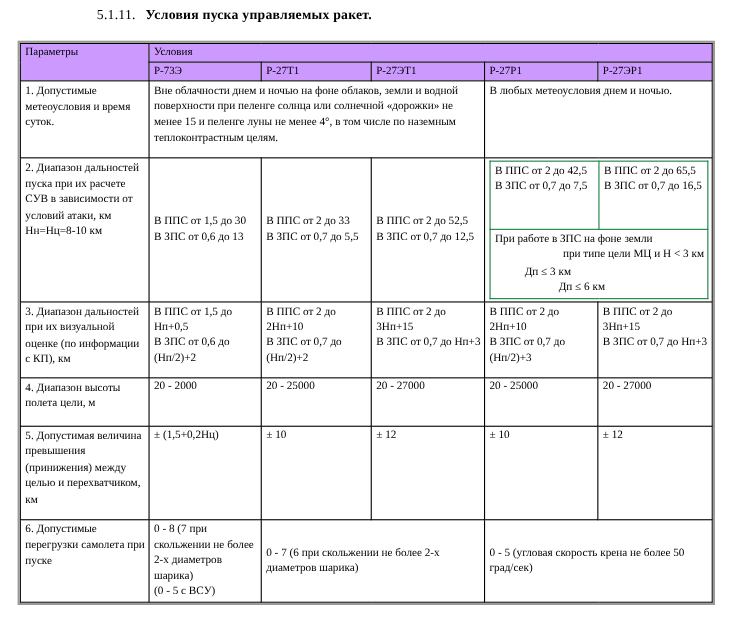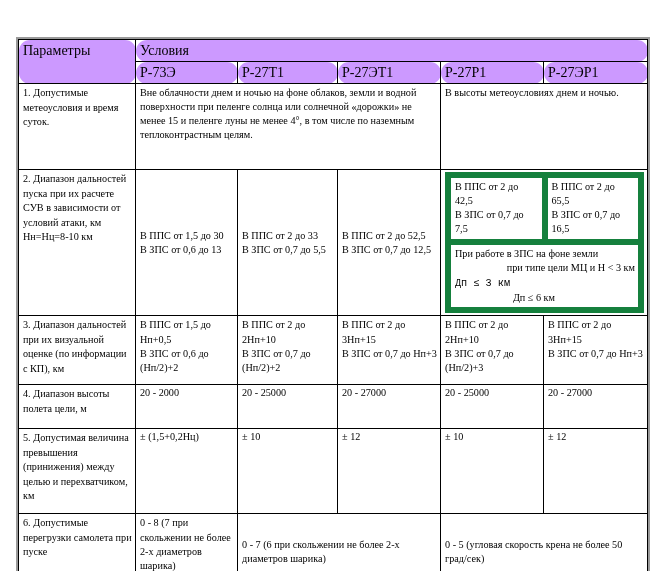--- a/index.html
+++ b/index.html
@@ -59,23 +59,22 @@
   
   table.main {
     outline: 2px solid #9a9a9a;
     outline-offset: 0px;
   }
 
   th.hdr {
     background: #cc99ff;
     text-align: center;
     vertical-align: middle;
-    font-size: 14px;
+    font-size: 10px;
     padding: 3px 2px;
-    border-radius: 11px;
   }
   th.hdr-param {
     background: #cc99ff;
   }
 
   td.param {
     font-size: 10.2px;
     line-height: 1.42;
     padding-top: 3px;
   }
@@ -98,53 +97,56 @@
     line-height: 1.35;
   }
   .note-line2 {
     display: block;
     text-align: right;
   }
   .dp-row {
     display: block;
     margin-top: 1px;
   }
-  .dp-a { display: inline-block; width: 96px; text-align: left; font-family: Liberation Mono, monospace; }
+  .dp-a { display: inline-block; width: 96px; text-align: center; }
   .dp-b { display: inline-block; width: 100px; text-align: right; }
 
   .wrap-pre {
     white-space: pre-line;
   }
   .mcell {
     vertical-align: middle;
   }
   
   table.sub {
     width: 100%;
     height: 100%;
     border-collapse: collapse;
     table-layout: fixed;
   }
   table.sub td {
-    border: 6px solid #15803d;
+    border: 1px solid #15803d;
     padding: 2px 3px 2px 4px;
     vertical-align: top;
     font-size: 10.2px;
     line-height: 1.38;
   }
   td.nopad {
     padding: 0;
     border: 1px solid #000000;
   }
 </style>
 </head>
 <body>
 
 <div id="page">
 
+  <div class="doc-title">
+    <span class="num">5.1.11.</span><span class="txt">Условия пуска управляемых ракет.</span>
+  </div>
 
   <table class="main">
     <colgroup>
       <col style="width:117px">
       <col style="width:102px">
       <col style="width:100px">
       <col style="width:103px">
       <col style="width:103px">
       <col style="width:104px">
     </colgroup>
@@ -156,24 +158,24 @@
       <tr>
         <th class="hdr">Р-73Э</th>
         <th class="hdr">Р-27Т1</th>
         <th class="hdr">Р-27ЭТ1</th>
         <th class="hdr">Р-27Р1</th>
         <th class="hdr">Р-27ЭР1</th>
       </tr>
     </thead>
     <tbody>
 
-      <tr style="height:86px">
+      <tr style="height:70px">
         <td class="param">1. Допустимые метеоусловия и время суток.</td>
         <td class="val wrap-pre" colspan="3">Вне облачности днем и ночью на фоне облаков, земли и водной поверхности при пеленге солнца или солнечной «дорожки» не менее 15 и пеленге луны не менее      4°, в том числе по наземным теплоконтрастным целям.</td>
-        <td class="val wrap-pre mcell" colspan="2">В высоты метеоусловиях днем и ночью.</td>
+        <td class="val wrap-pre mcell" colspan="2">В любых метеоусловия днем и ночью.</td>
       </tr>
 
       <tr style="height:104px">
         <td class="param">2. Диапазон дальностей пуска при их расчете СУВ в зависимости от условий атаки, км Нн=Нц=8-10 км</td>
         <td class="val wrap-pre mid">В ППС от 1,5 до 30
 В ЗПС от 0,6 до 13</td>
         <td class="val wrap-pre mid">В ППС от 2 до 33
 В ЗПС от 0,7 до 5,5</td>
         <td class="val wrap-pre mid">В ППС от 2 до 52,5
 В ЗПС от 0,7 до 12,5</td>

